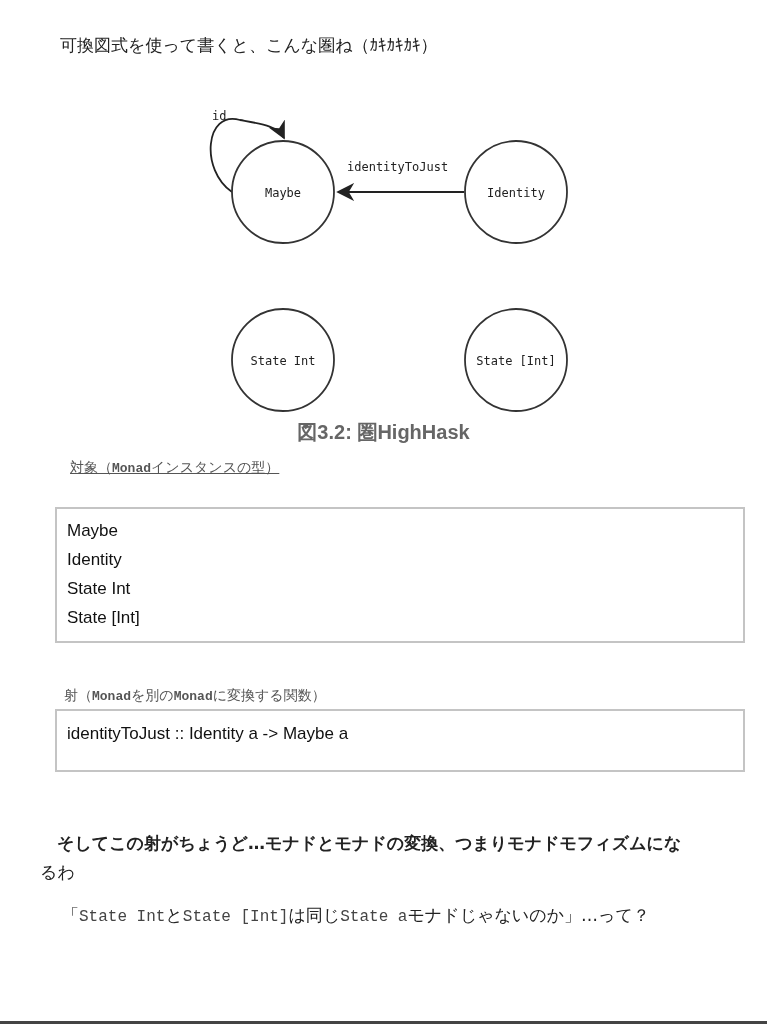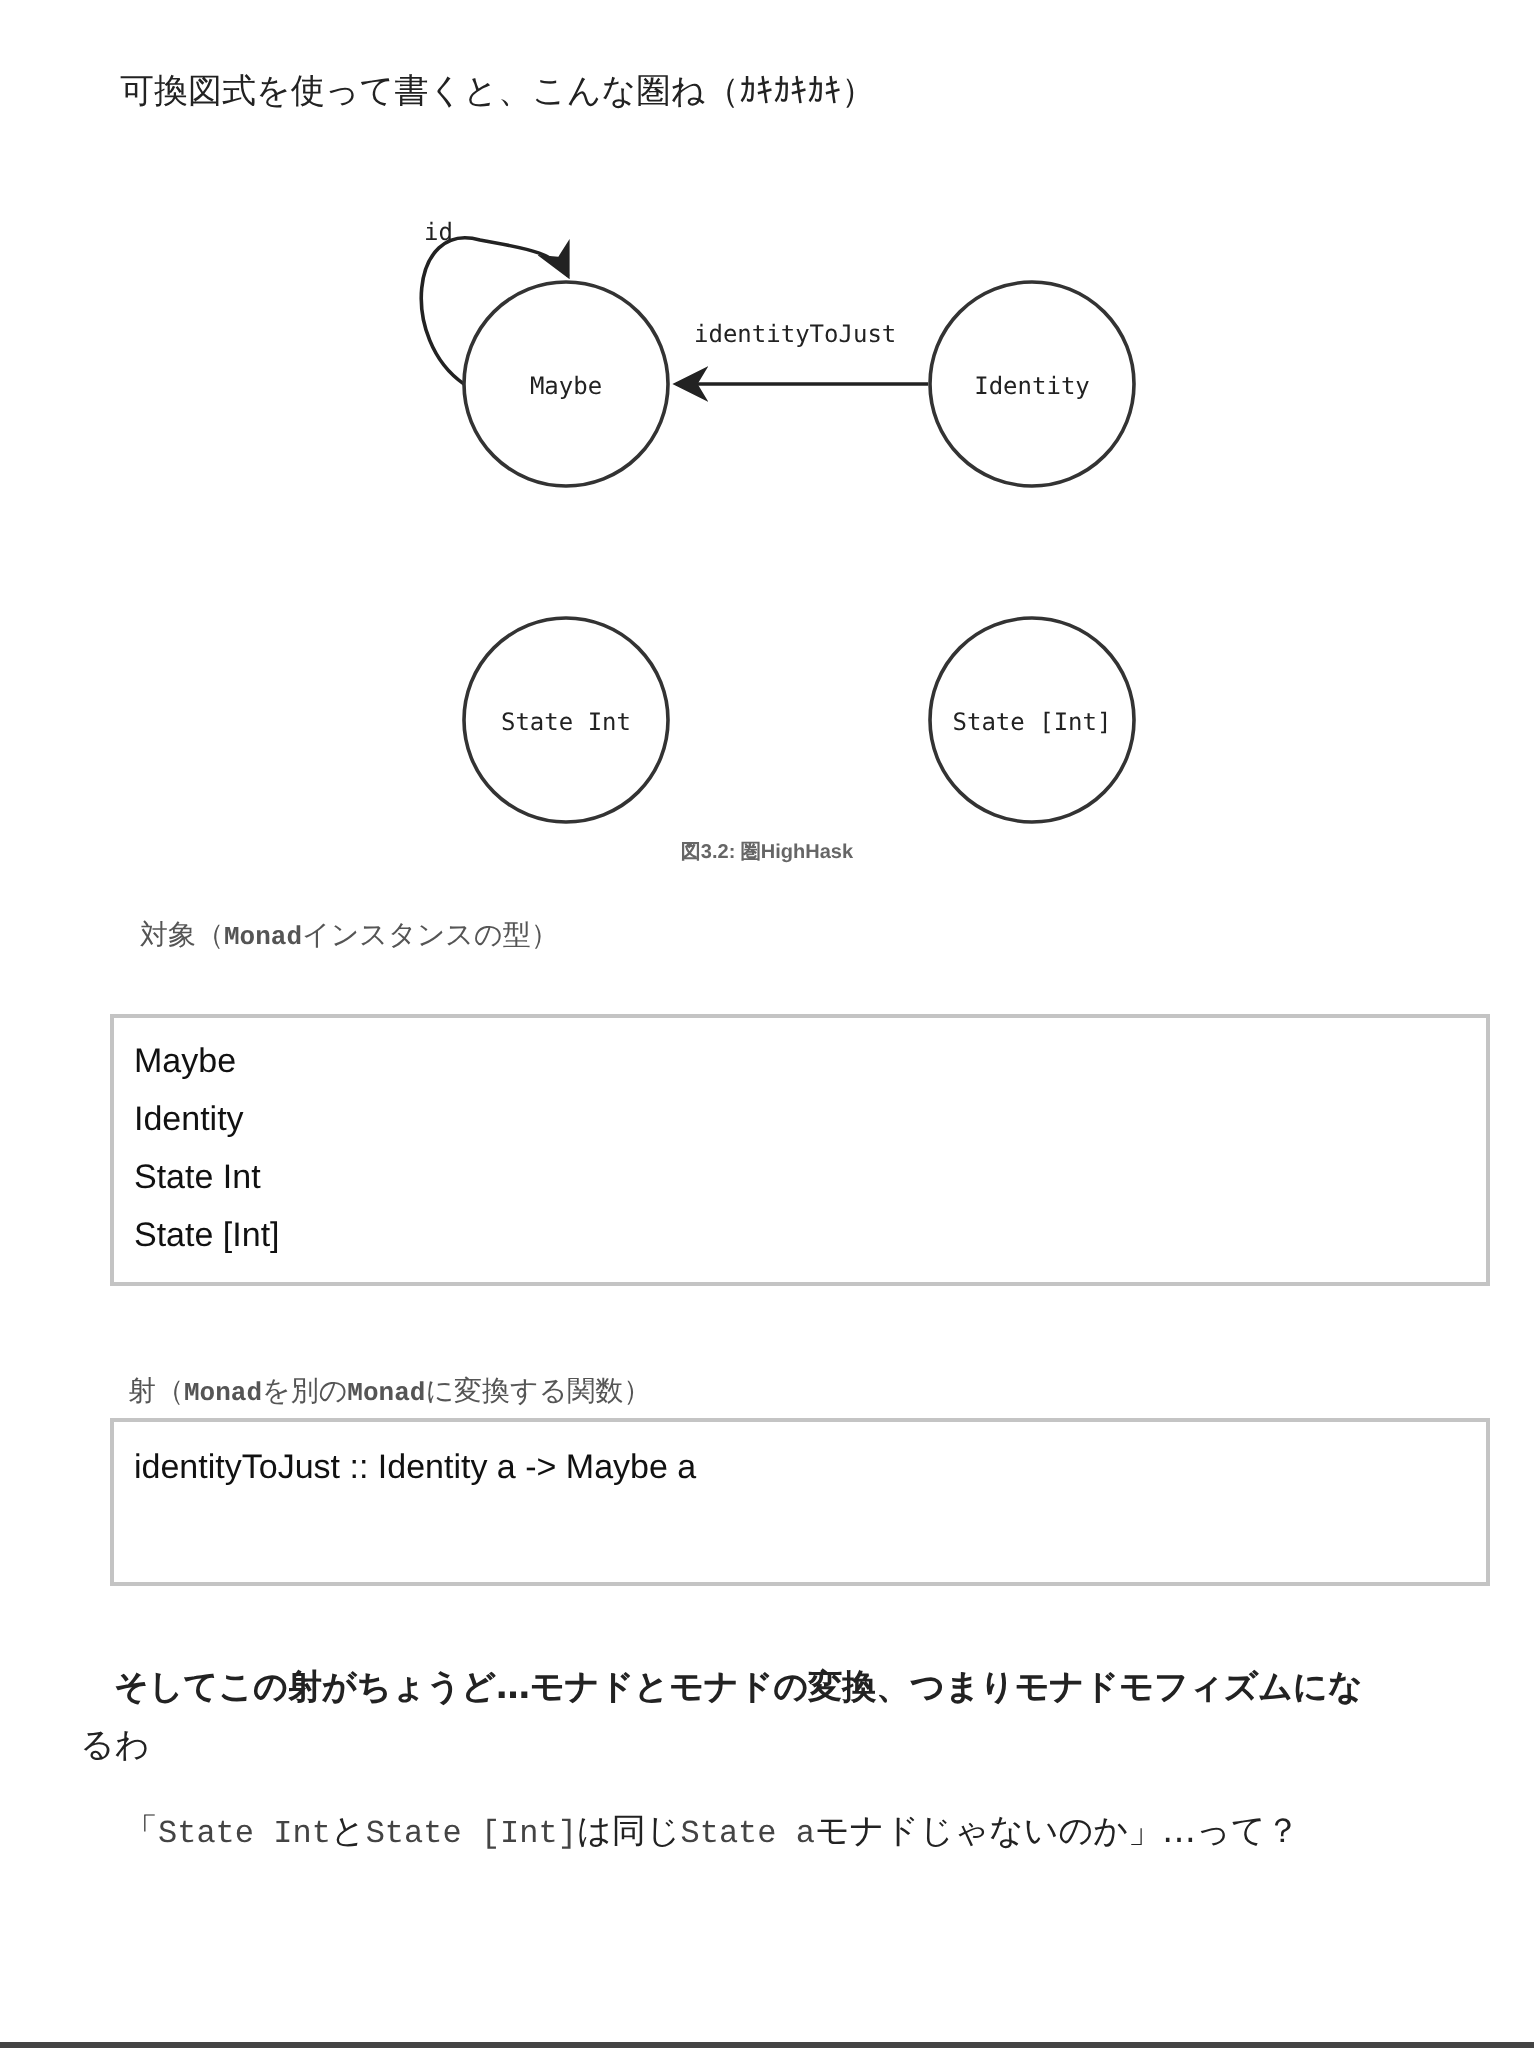--- a/index.html
+++ b/index.html
@@ -8,21 +8,21 @@
       font-family: "DejaVu Sans", "Liberation Sans", sans-serif; color: #222;
     }
     .abs { position: absolute; }
     .intro {
       left: 60px; top: 34px; font-size: 17px; color: #222; white-space: nowrap;
     }
     .intro .small { font-size: 17px; }
     .diagram { left: 0; top: 0; width: 767px; height: 450px; }
     .caption {
       left: 0; width: 767px; top: 419px; text-align: center;
-      font-family: "Liberation Sans", sans-serif; font-weight: bold; font-size: 10px; color: #666;
+      font-family: "Liberation Sans", sans-serif; font-weight: bold; font-size: 20px; color: #666;
     }
     .legend {
       font-size: 14px; color: #555; white-space: nowrap;
     }
     .legend .mono { font-family: "Liberation Mono", monospace; font-weight: bold; font-size: 13px; }
     .box {
       left: 55px; width: 690px; border: 2px solid #c4c4c4; box-sizing: border-box;
       background: #fff;
     }
     .box .line {
@@ -75,34 +75,34 @@
     <text x="283" y="365" font-size="12" text-anchor="middle" fill="#222">State Int</text>
   </g>
   <g>
     <circle cx="516" cy="360" r="51" fill="#fff" stroke="#333" stroke-width="1.8"></circle>
     <text x="516" y="365" font-size="12" text-anchor="middle" fill="#222">State [Int]</text>
   </g>
 </svg>
 
 <div class="abs caption">図3.2: 圏HighHask</div>
 
-<div class="abs legend" style="left:70px; top:459px;">
+<div class="abs legend" style="left:70px; top:459px;text-decoration:underline;">
   <span>対象（</span><span class="mono">Monad</span><span>インスタンスの型）</span>
 </div>
 <div class="abs box" style="top:507px; height:136px;">
   <div class="line" style="top:12px;">Maybe</div>
   <div class="line" style="top:41px;">Identity</div>
   <div class="line" style="top:70px;">State Int</div>
   <div class="line" style="top:99px;">State [Int]</div>
 </div>
 
 <div class="abs legend" style="left:64px; top:687px;">
   <span>射（</span><span class="mono">Monad</span><span>を別の</span><span class="mono">Monad</span><span>に変換する関数）</span>
 </div>
-<div class="abs box" style="top:709px; height:84px;">
+<div class="abs box" style="top:709px; height:63px;">
   <div class="line" style="top:13px;">identityToJust :: Identity a -&gt; Maybe a</div>
 </div>
 
 <div class="abs para" style="left:40px; top:832px;font-weight:bold;">　そしてこの射がちょうど…モナドとモナドの変換、つまりモナドモフィズムにな</div>
 <div class="abs para" style="left:40px; top:861px;">るわ</div>
 
 <div class="abs para" style="left:62px; top:904px;">
   <span>「</span><span class="mono">State Int</span><span>と</span><span class="mono">State [Int]</span><span>は同じ</span><span class="mono">State a</span><span>モナドじゃないのか」…って？</span>
 </div>
 

